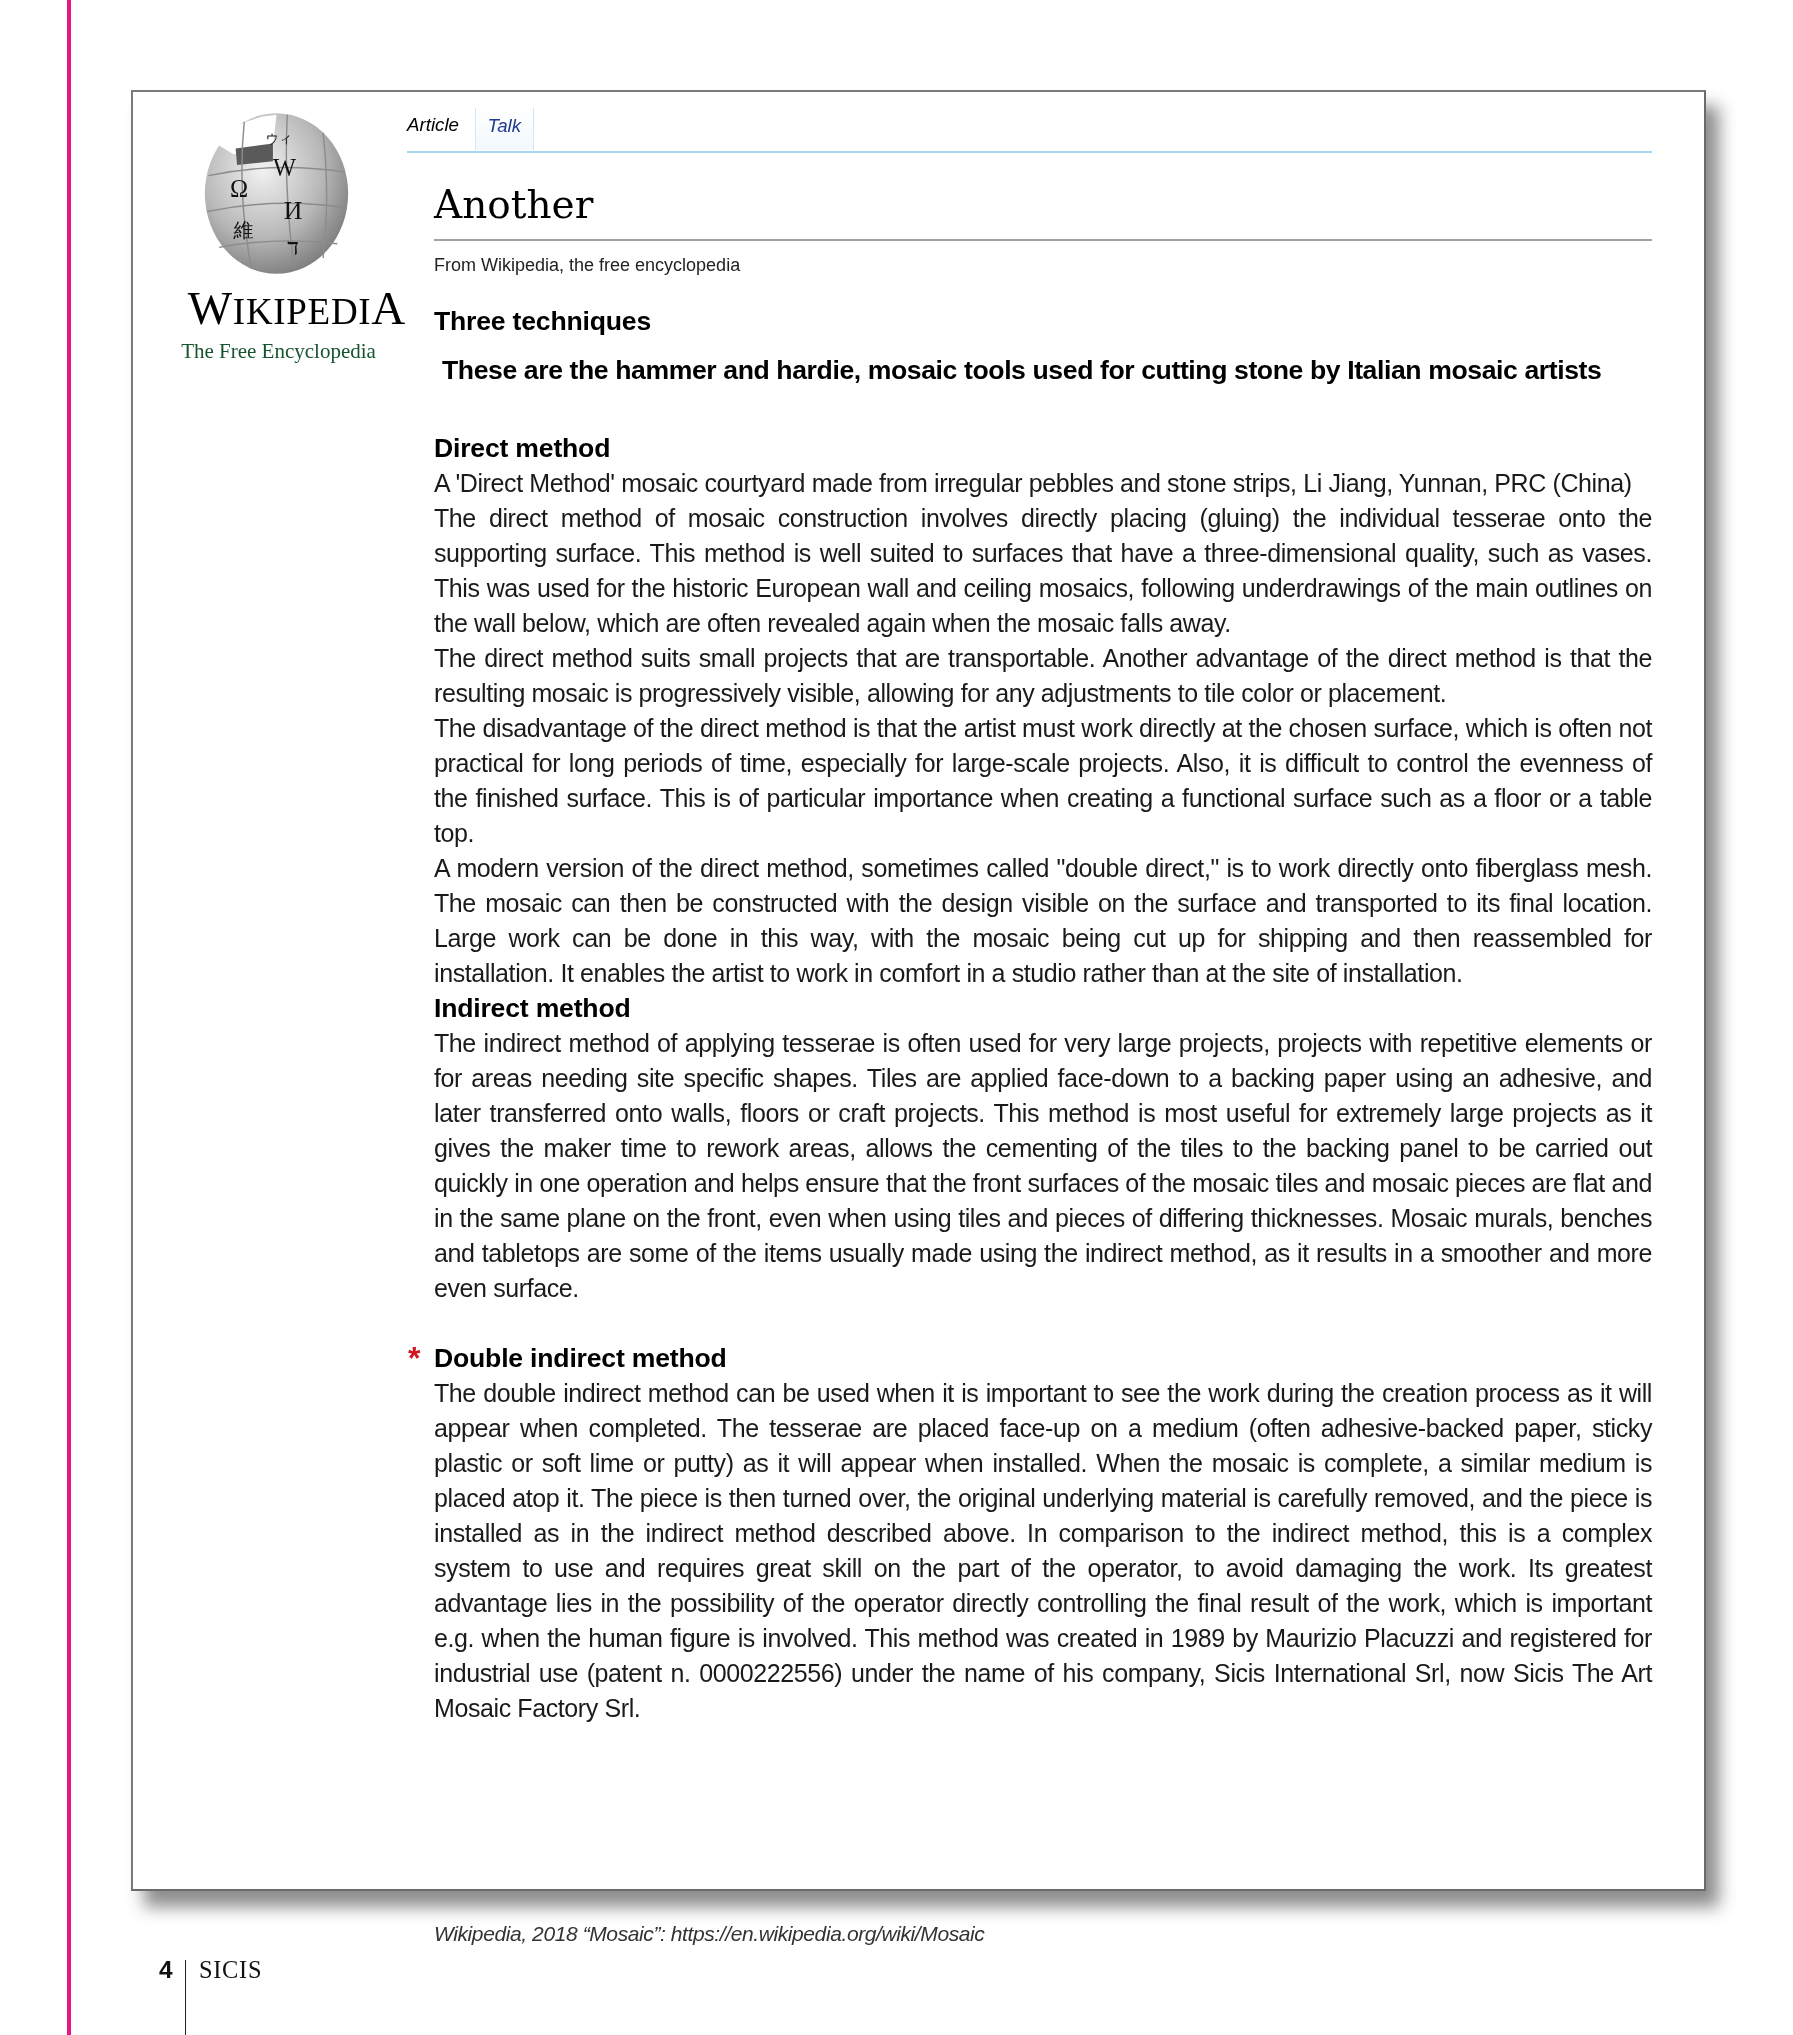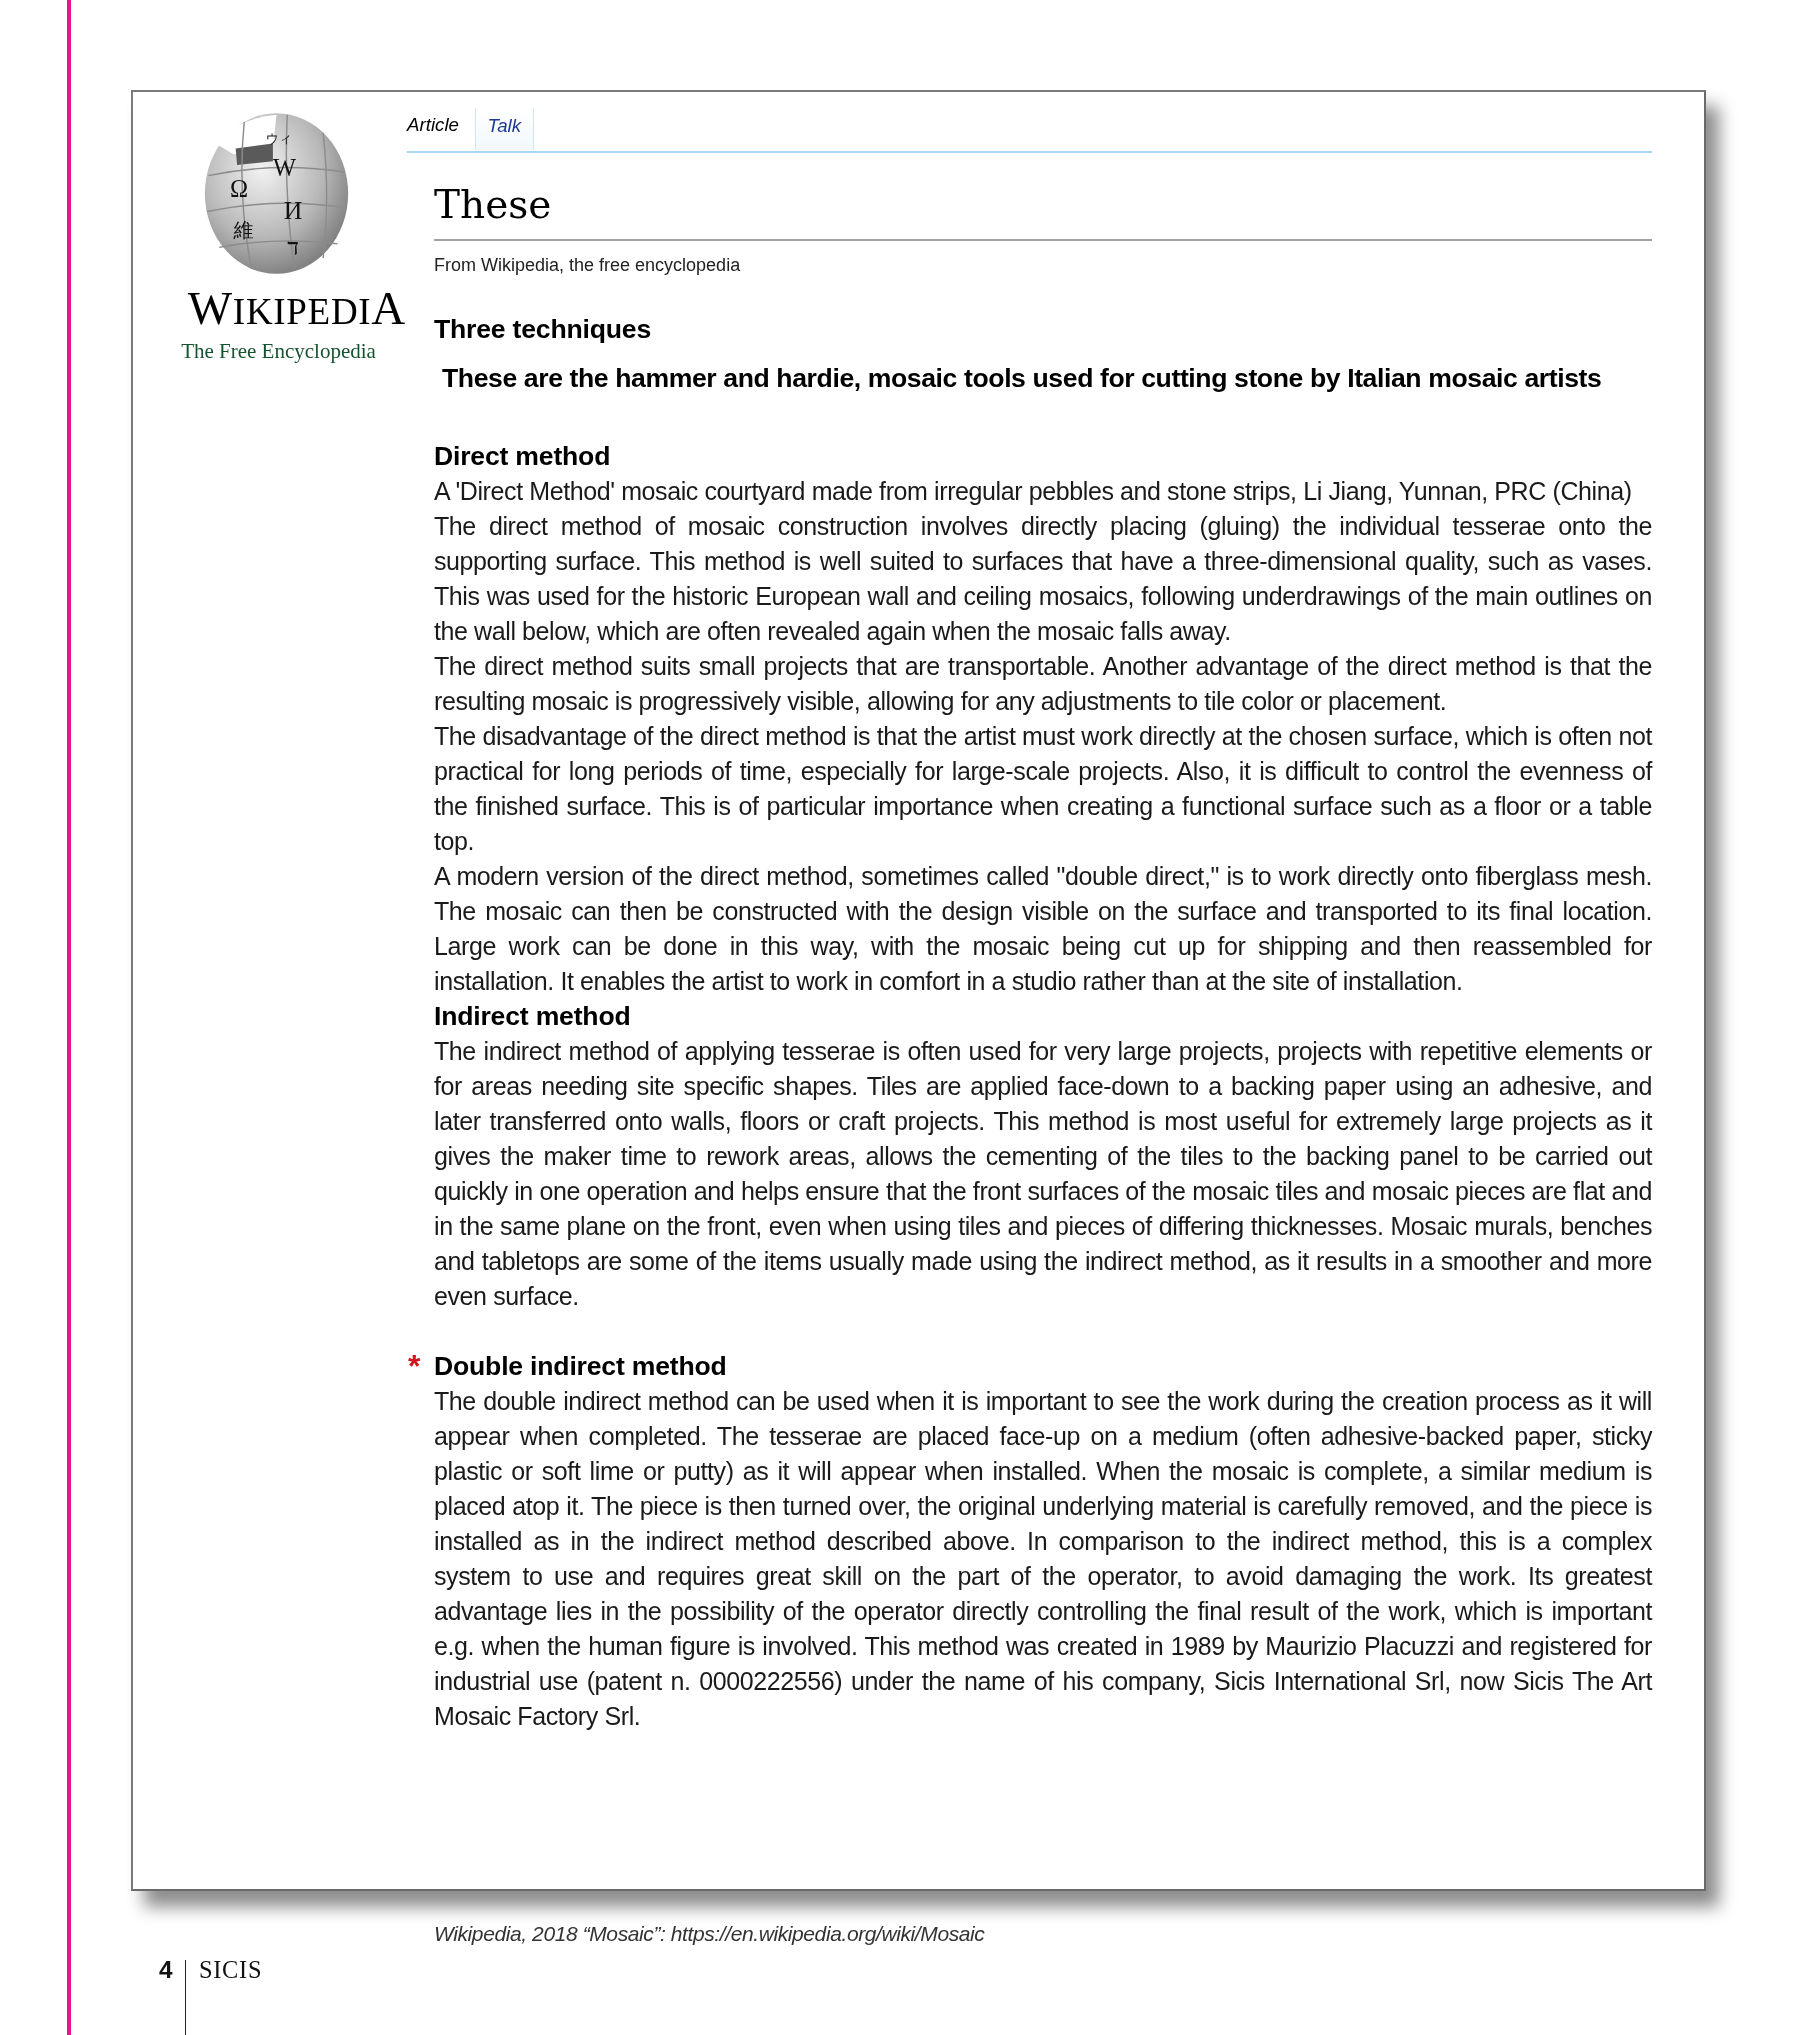--- a/index.html
+++ b/index.html
@@ -32,21 +32,21 @@
     left:68px; top:0; padding:7.2px 11.5px 0 11.5px; height:35px; color:#1f3a93;
     border-left:1.4px solid #cfe8f6; border-right:1.4px solid #cfe8f6;
     background:linear-gradient(#ffffff, #f2f8fc);
   }
   .title {
     position:absolute; left:434px; top:180px; font-family:"DejaVu Serif", "Liberation Serif", serif;
     font-size:39px; color:#000; line-height:50px;
   }
   .title-rule { position:absolute; left:434px; top:239px; width:1218px; height:2.2px; background:#a2a2a2; }
   .subtitle { position:absolute; left:434px; top:255px; font-size:18px; color:#222; }
-  .content { position:absolute; left:434px; top:312px; width:1218px; }
+  .content { position:absolute; left:434px; top:304px; width:1218px; }
   .h { font-weight:bold; font-size:26.6px; line-height:35px; color:#000; letter-spacing:-0.2px; }
   .lead { font-weight:bold; font-size:26.6px; line-height:35px; color:#000; text-align:left; letter-spacing:-0.4px; }
   .lead p { margin:8px; }
   .p {
     font-size:25px; line-height:35px; color:#1a1a1a; text-align:justify; margin:0;
     letter-spacing:-0.4px; font-weight:normal;
   }
   .gap { height:35px; }
   .gap-s { height:29px; }
   .asterisk { position:absolute; left:-26px; color:#d0161e; font-weight:bold; font-size:32px; line-height:35px; }
@@ -97,21 +97,21 @@
   </svg>
   <div class="wordmark"><span>W</span><span class="sc">IKIPEDI</span><span>A</span></div>
   <div class="tagline">The Free Encyclopedia</div>
 </div>
 
 <div class="tabs">
   <span class="tab tab-article">Article</span>
   <span class="tab tab-talk">Talk</span>
 </div>
 
-<div class="title">These</div>
+<div class="title">Another</div>
 <div class="title-rule"></div>
 <div class="subtitle">From Wikipedia, the free encyclopedia</div>
 
 <div class="content">
   <div class="h">Three techniques</div>
   <div class="gap-s" style="height:5.7px"></div>
   <div class="lead">
     <p>These are the hammer and hardie, mosaic tools used for cutting stone by Italian mosaic artists</p>
   </div>
   <div class="gap"></div>

